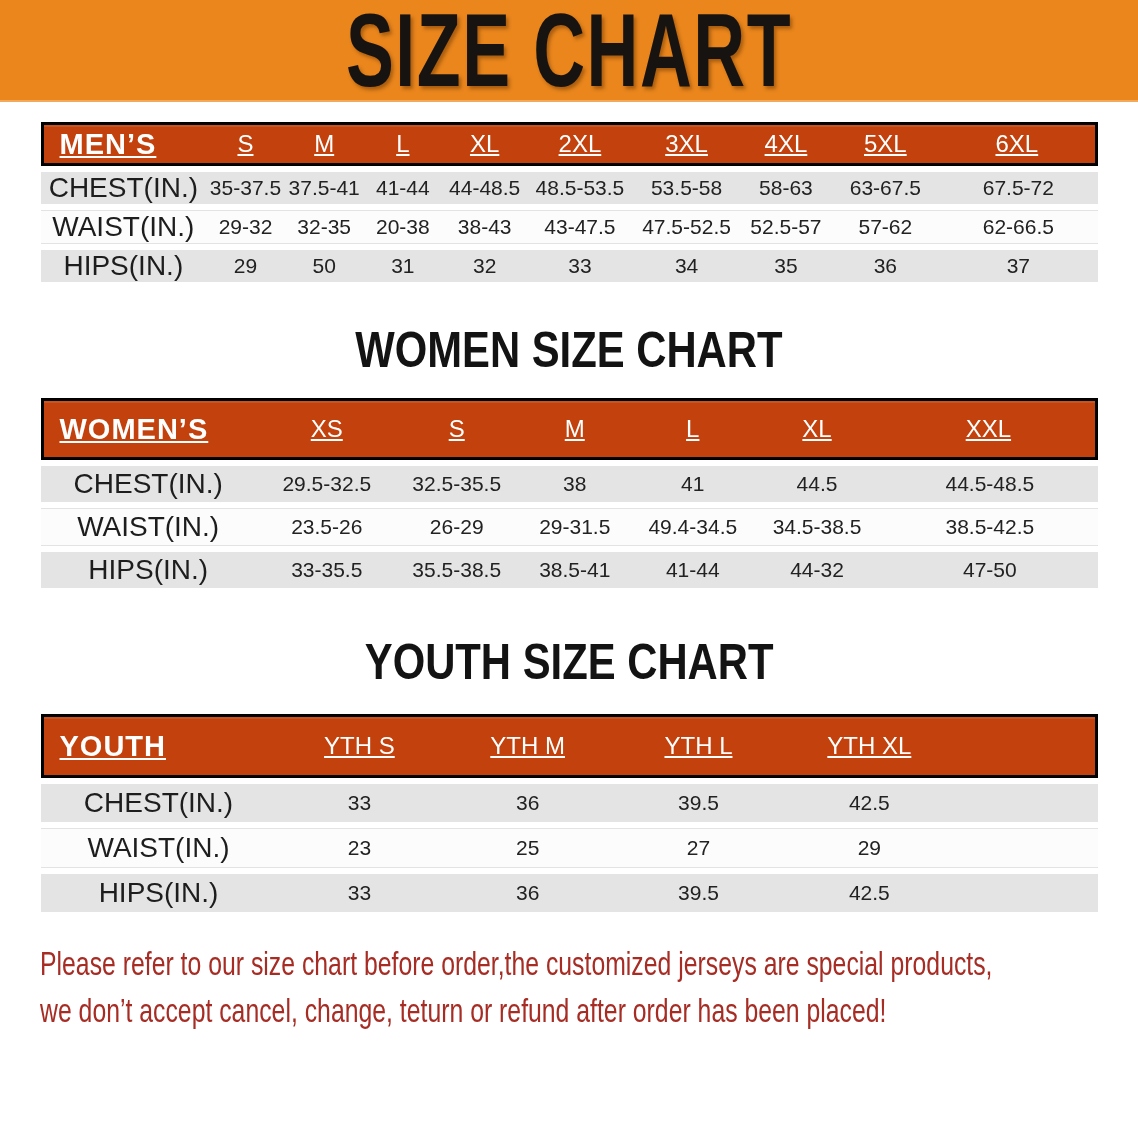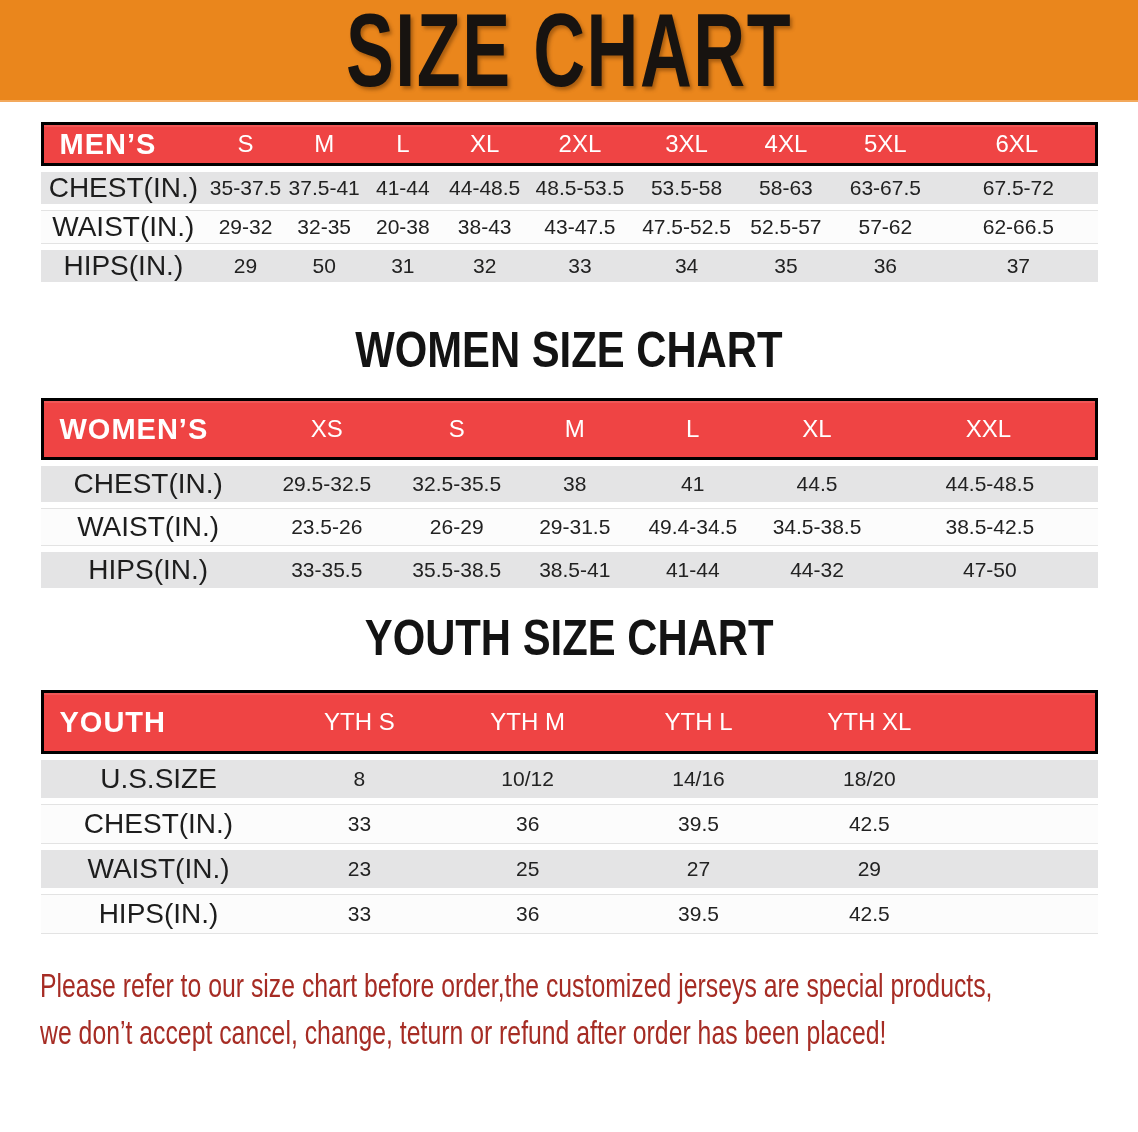--- a/index.html
+++ b/index.html
@@ -21,36 +21,37 @@
   
   h2.section-heading{
     text-align:center;margin:0;line-height:52px;height:52px;font-weight:normal;
   }
   h2.section-heading span{
     display:inline-block;font-size:44px;font-weight:bold;color:#131313;
     transform:scale(0.95,1.12);transform-origin:center;white-space:nowrap;
   }
   .section-man h2{margin-top:25px;}
   .section-women h2{margin-top:36px;}
-  .section-youth h2{margin-top:18px;}
+  .section-youth h2{margin-top:42px;}
   
   .tablewrap{width:1057px;margin:0 auto;}
   .section-man  .tablewrap{margin-top:14px;}
   .section-women .tablewrap{margin-top:16px;}
   .section-youth .tablewrap{margin-top:20px;}
   table.chart-table{
     width:100%;table-layout:fixed;border-collapse:separate;border-spacing:0 6px;
   }
   table.chart-table th,table.chart-table td{
     padding:0;text-align:center;vertical-align:middle;overflow:hidden;white-space:nowrap;
   }
   thead th{
-    background:#ef4444;color:#ffffff;font-size:24px;font-weight:normal;
+    background:#c2410c;color:#ffffff;font-size:24px;font-weight:normal;
     border-top:3px solid #000;border-bottom:3px solid #000;
     box-shadow:inset 0 2px 0 rgba(255,255,255,0.10);
+    text-decoration:underline;
   }
   thead th:first-child{border-left:3px solid #000;}
   thead th:last-child{border-right:3px solid #000;}
   thead th.corner{
     text-align:left;padding-left:16px;font-weight:bold;font-size:29px;letter-spacing:1px;
   }
   tbody th.rowlabel{font-weight:normal;font-size:28px;color:#1d1d1d;}
   tbody td{font-size:21px;color:#222222;}
   tbody tr:nth-child(odd) th,tbody tr:nth-child(odd) td{background:#E4E4E5;}
   tbody tr:nth-child(even) th,tbody tr:nth-child(even) td{
@@ -215,28 +216,20 @@
               <th class="corner">YOUTH</th>
               <th>YTH S</th>
               <th>YTH M</th>
               <th>YTH L</th>
               <th>YTH XL</th>
               <th class="filler"></th>
             </tr>
           </thead>
           <tbody>
             <tr>
-              <th class="rowlabel">U.S.SIZE</th>
-              <td>8</td>
-              <td>10/12</td>
-              <td>14/16</td>
-              <td>18/20</td>
-              <td class="filler"></td>
-            </tr>
-            <tr>
               <th class="rowlabel">CHEST(IN.)</th>
               <td>33</td>
               <td>36</td>
               <td>39.5</td>
               <td>42.5</td>
               <td class="filler"></td>
             </tr>
             <tr>
               <th class="rowlabel">WAIST(IN.)</th>
               <td>23</td>

